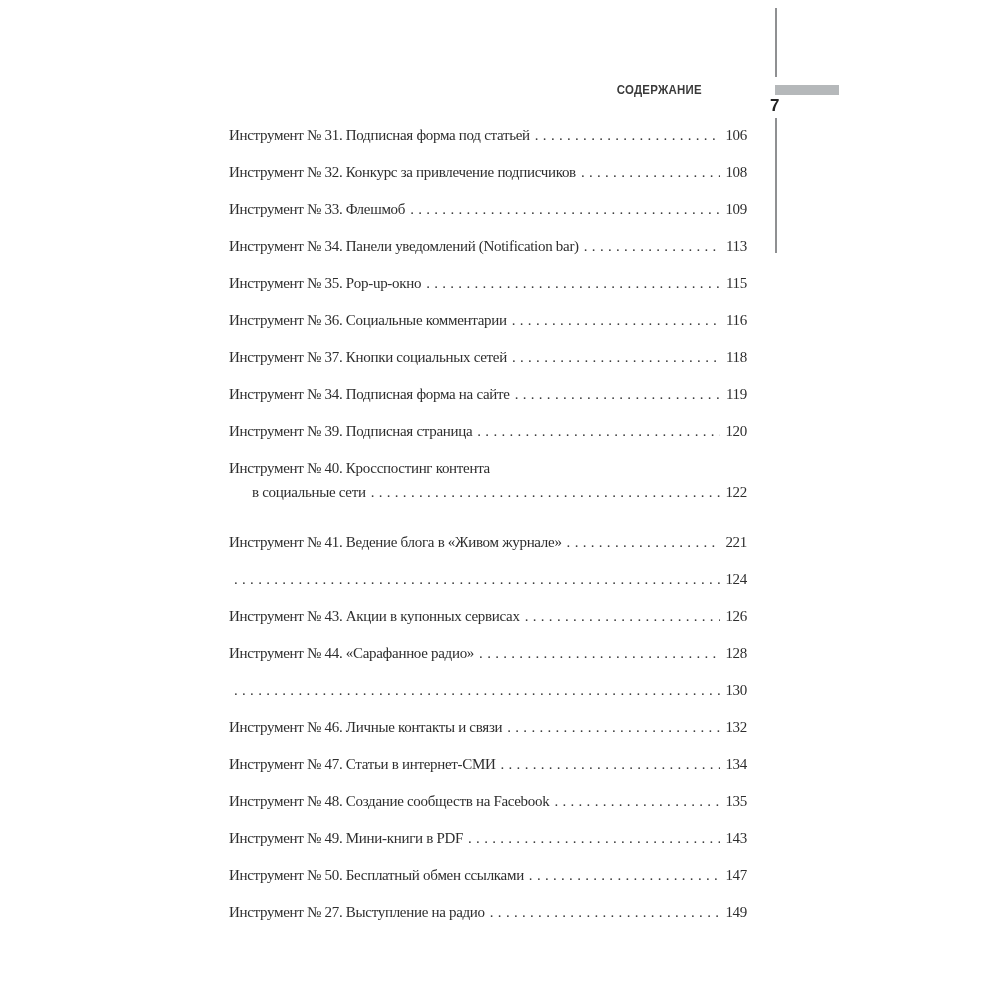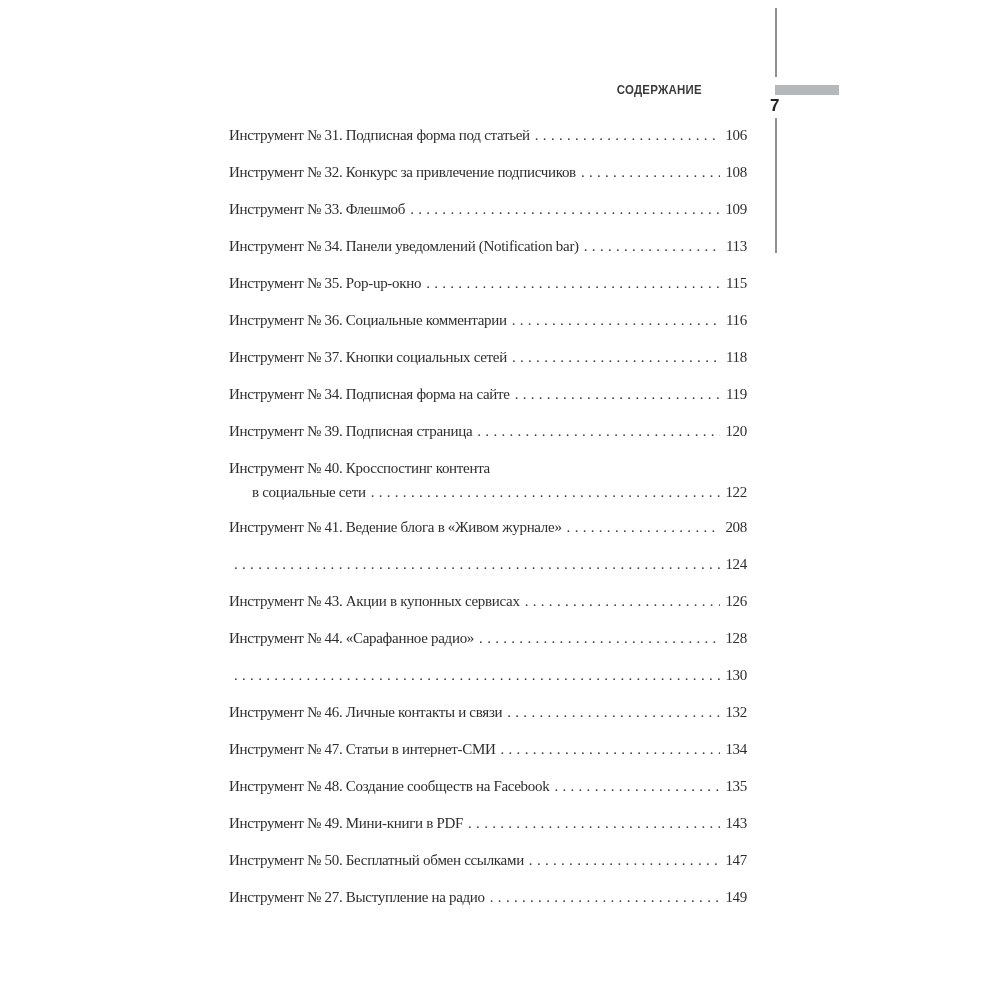--- a/index.html
+++ b/index.html
@@ -98,21 +98,21 @@
   .dots::after {
     content: "...................................................................................................................";
     letter-spacing: 4.3px;
   }
   .p {
     flex: 0 0 auto;
     text-align: center;
   }
   .two-line {
     display: block;
-    margin-bottom: 13px;
+    margin-bottom: 28px;
   }
   .two-line .line1 {
     white-space: nowrap;
   }
   .two-line .line2 {
     display: flex;
     align-items: baseline;
     white-space: nowrap;
     margin-top: 2px;
     padding-left: 23px;
@@ -192,21 +192,21 @@
       <div class="line2">
         <span class="t">в социальные сети</span>
         <span class="dots"></span>
         <span class="p">122</span>
       </div>
     </div>
 
     <div class="toc-row">
       <span class="t">Инструмент № 41. Ведение блога в «Живом журнале»</span>
       <span class="dots"></span>
-      <span class="p">208</span>
+      <span class="p">221</span>
     </div>
 
     <div class="toc-row">
       <span class="dots"></span>
       <span class="p">124</span>
     </div>
 
     <div class="toc-row">
       <span class="t">Инструмент № 43. Акции в купонных сервисах</span>
       <span class="dots"></span>

